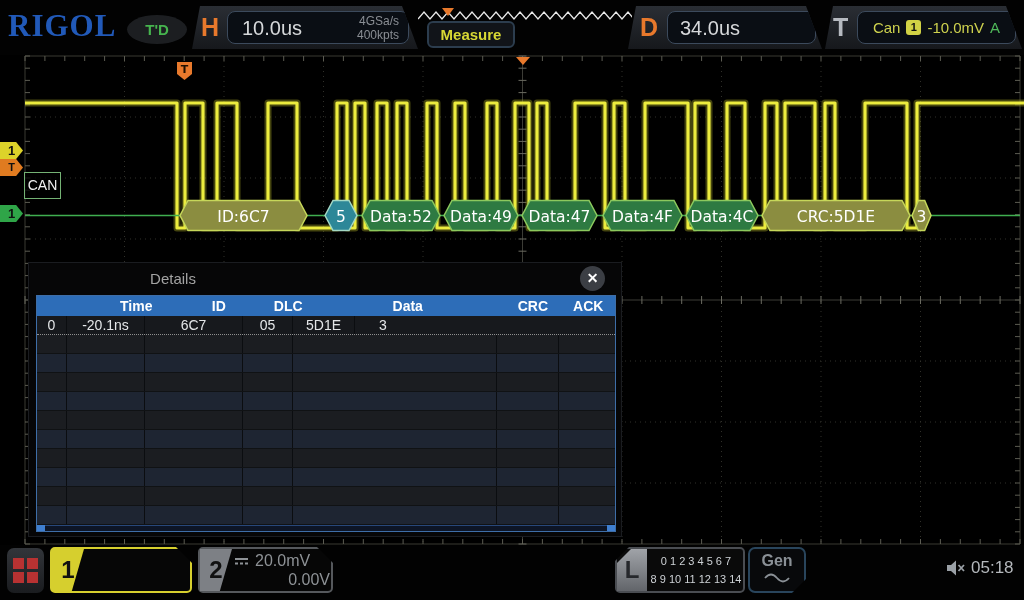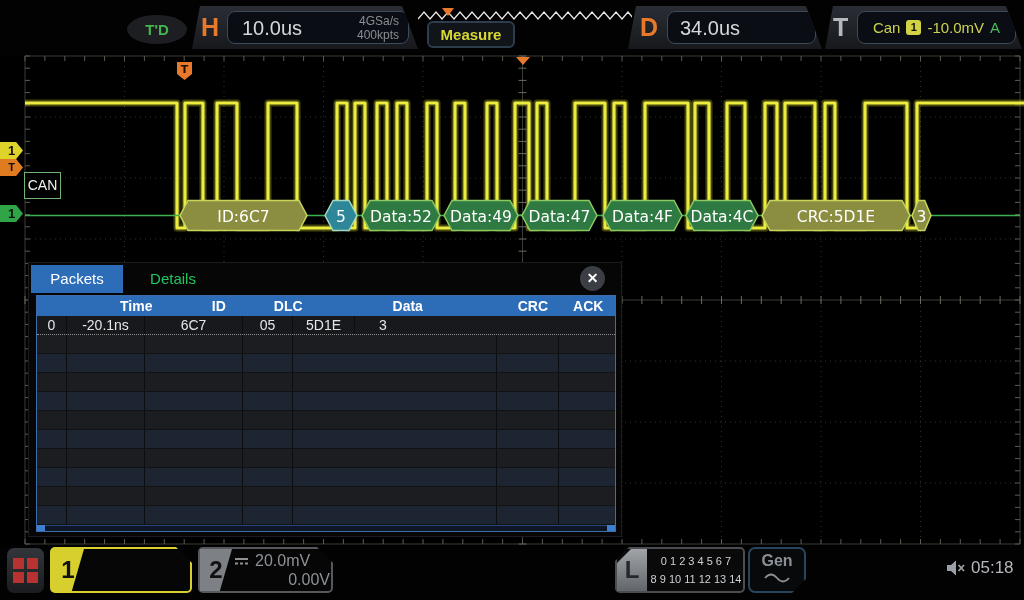--- a/index.html
+++ b/index.html
@@ -52,21 +52,21 @@
   #marker-ch1 { top:142px; background:#ddd32a; }
   #marker-trig { top:159px; background:#e07b20; font-size:11px; }
   #marker-bus { top:205px; background:#2fa548; }
   #can-label { position:absolute; left:24px; top:172px; width:37px; height:27px; z-index:2;
     border:1px solid #74b274; background:rgba(0,0,0,.75); color:#f0f0f0; font-size:14px;
     text-align:center; line-height:25px; }
 
   
   #packet-panel { position:absolute; left:28px; top:262px; width:594px; height:275px; background:#060607;
     z-index:5; border:1px solid #1a1c20; }
-  .tab { position:absolute; top:2px; height:28px; font-size:15px; text-align:center; line-height:28px; color:#22c55e; }
+  .tab { position:absolute; top:2px; height:28px; font-size:15px; text-align:center; line-height:28px; color:#a3a3a3; }
   #tab-packets { left:2px; width:92px; background:#2d6db8; color:#fff; }
   #tab-details { left:104px; width:80px; }
   #tab-payload { left:186px; width:90px; }
   #panel-close { position:absolute; right:16px; top:3px; width:25px; height:25px; border-radius:50%;
     background:#3b3e44; color:#fff; font-size:14px; font-weight:bold; text-align:center; line-height:25px; }
   #pkt-table { position:absolute; left:7px; top:32px; width:580px; height:237px; border:1px solid #3e6ea8;
     background:#121418; }
   .trow { display:flex; width:100%; height:19px; }
   .tcell { height:100%; font-size:14px; color:#e4e6e8; text-align:center; line-height:19px;
     border-right:1px solid #0b0d10; overflow:hidden; white-space:nowrap; }
@@ -463,20 +463,21 @@
       </g>
       <polygon points="516,57 530,57 523,65" fill="#e8792c"></polygon>
     </svg>
 
   <div class="chan-marker" id="marker-ch1">1</div>
   <div class="chan-marker" id="marker-trig">T</div>
   <div class="chan-marker" id="marker-bus">1</div>
   <div id="can-label">CAN</div>
 
   <div id="topbar">
+    <div id="logo">RIGOL</div>
     <div id="td-badge">T'D</div>
 
     <div class="sys-panel" id="h-panel">
       <div class="sys-letter orange" style="left:9px">H</div>
       <div class="sys-box" id="h-box">
         <div id="h-timebase">10.0us</div>
         <div id="h-rates">
           <div>4GSa/s</div>
           <div>400kpts</div>
         </div>
@@ -503,21 +504,20 @@
       <div class="sys-box" id="t-box">
         <span id="t-source">Can</span>
         <span id="t-badge">1</span>
         <span id="t-level">-10.0mV</span>
         <span id="t-slope">A</span>
       </div>
     </div>
   </div>
 
   <div id="packet-panel">
-    <div class="tab" id="tab-packets">Packets</div>
     <div class="tab" id="tab-details">Details</div>
     <div id="panel-close">✕</div>
     <div id="pkt-table">
       <div class="trow" id="thead-row">
           <div class="tcell" style="width: 30px;"></div>
           <div class="tcell" style="width: 78px;">Time</div>
           <div class="tcell" style="width: 98px;">ID</div>
           <div class="tcell" style="width: 50px;">DLC</div>
           <div class="tcell" style="width: 205px;">Data</div>
           <div class="tcell" style="width: 62px;">CRC</div>

